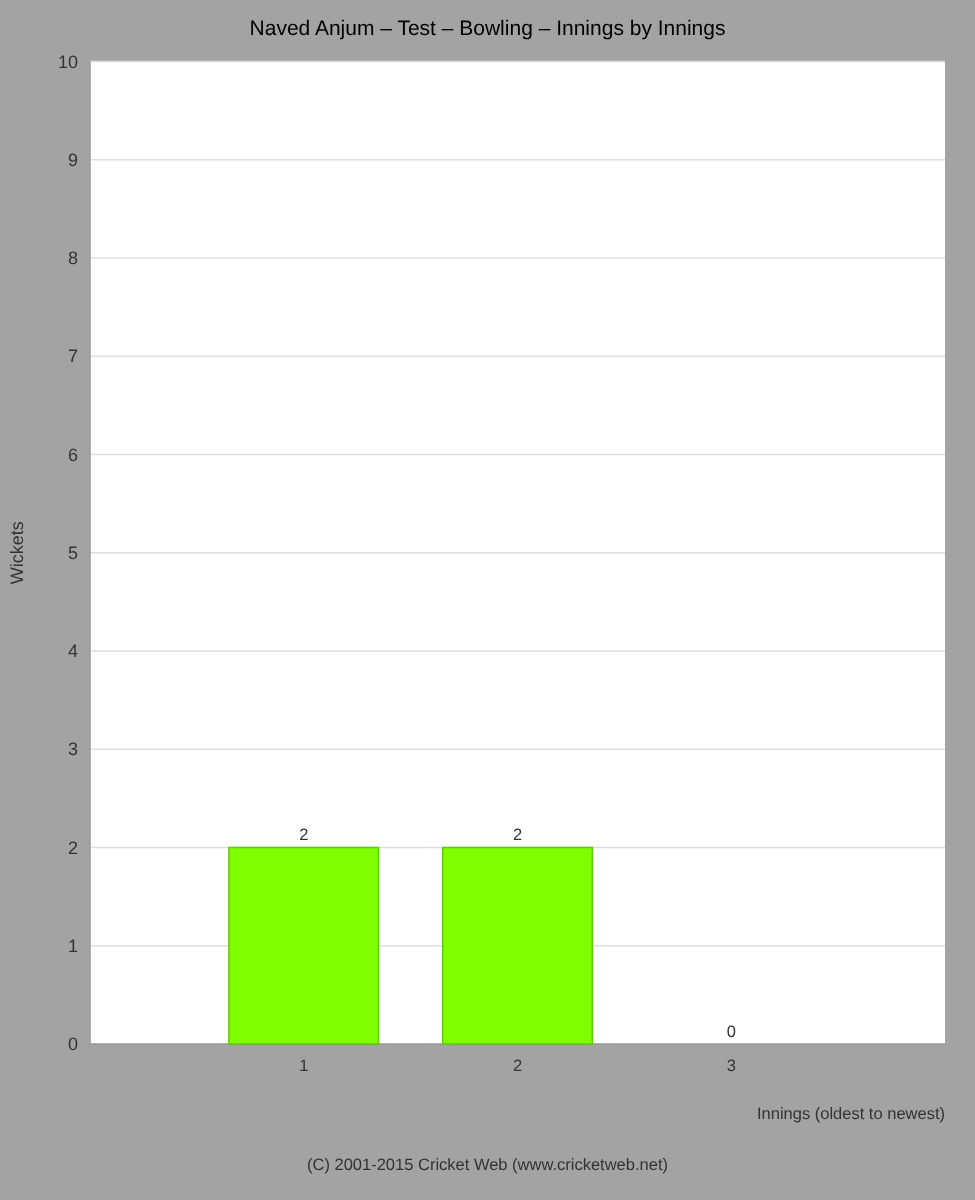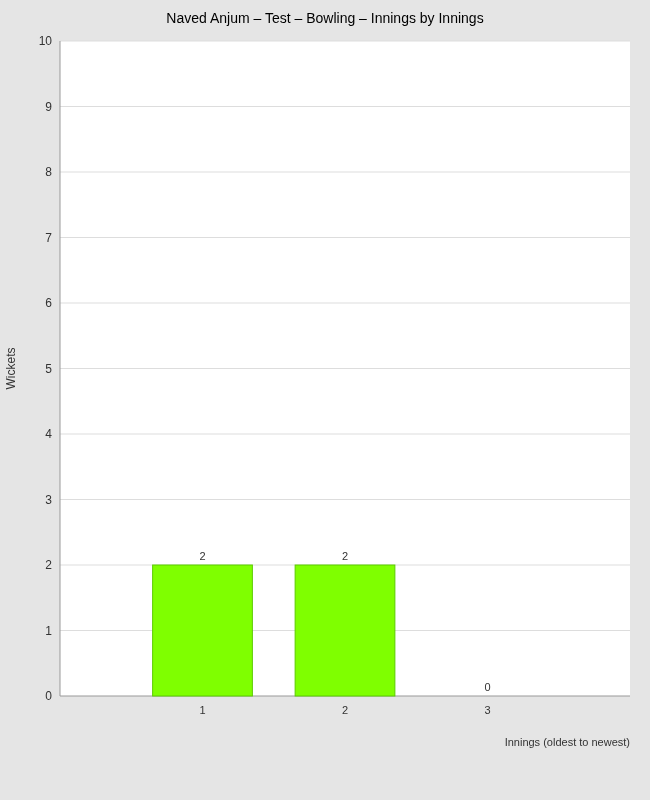--- a/index.html
+++ b/index.html
@@ -9,21 +9,21 @@
       background: #ffffff;
       font-family: Arial, sans-serif;
       font-size: 12px;
       color: #000;
       overflow: hidden;
     }
     .chart-container {
       width: 650px;
       height: 800px;
       position: relative;
-      background: #e5e5e5;
+      background: #a3a3a3;
       display: flex;
       flex-direction: column;
       align-items: center;
     }
     .chart-title {
       margin-top: 10px;
       font-size: 14px;
       font-weight: normal;
       text-align: center;
     }
@@ -68,13 +68,14 @@
       <rect x="152.625" y="539" width="99.75" height="131" fill="#7FFF00" stroke="#5ccc00" stroke-width="1"></rect>
       <text x="202.5" y="534" text-anchor="middle" font-size="11" fill="#333">2</text>
       <text x="202.5" y="688" text-anchor="middle" font-size="11" fill="#333">1</text>
       <rect x="295.125" y="539" width="99.75" height="131" fill="#7FFF00" stroke="#5ccc00" stroke-width="1"></rect>
       <text x="345" y="534" text-anchor="middle" font-size="11" fill="#333">2</text>
       <text x="345" y="688" text-anchor="middle" font-size="11" fill="#333">2</text>
       <text x="487.5" y="665" text-anchor="middle" font-size="11" fill="#333">0</text>
       <text x="487.5" y="688" text-anchor="middle" font-size="11" fill="#333">3</text>
       <text x="630" y="720" text-anchor="end" font-size="11" fill="#333">Innings (oldest to newest)</text>
     </svg>
+    <div class="copyright">(C) 2001-2015 Cricket Web (www.cricketweb.net)</div>
   </div>
 
 </body></html>

